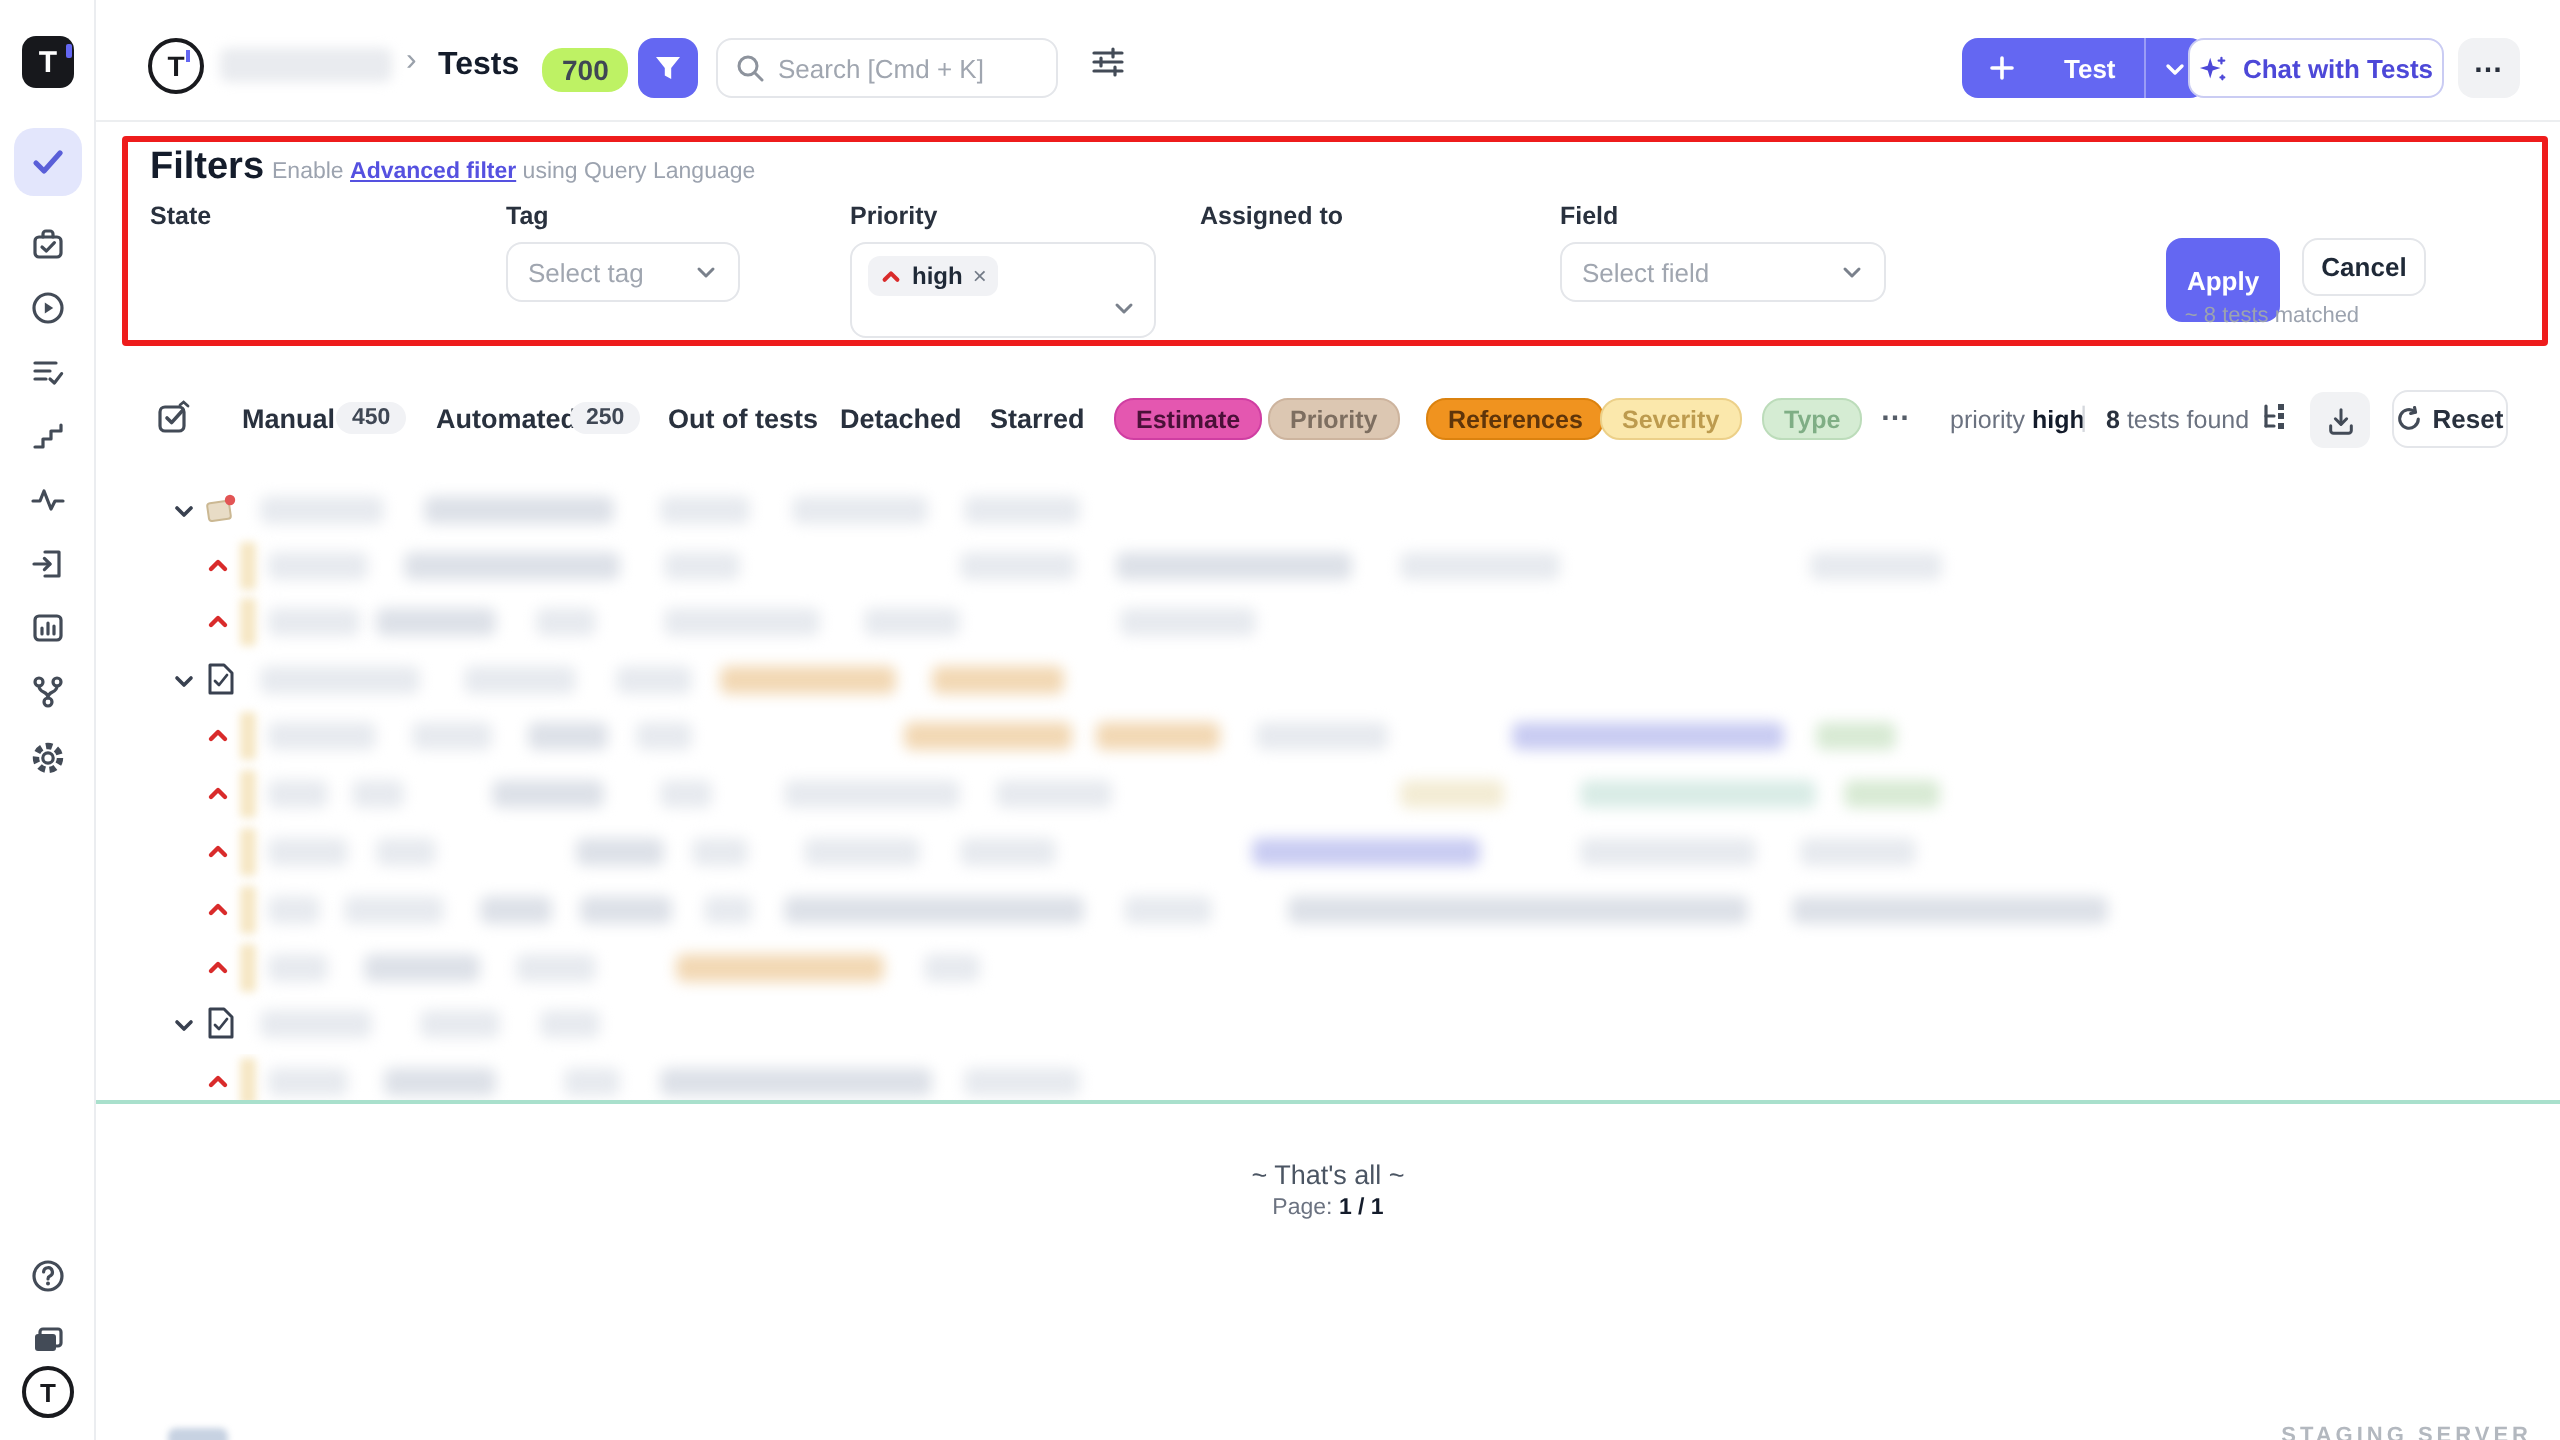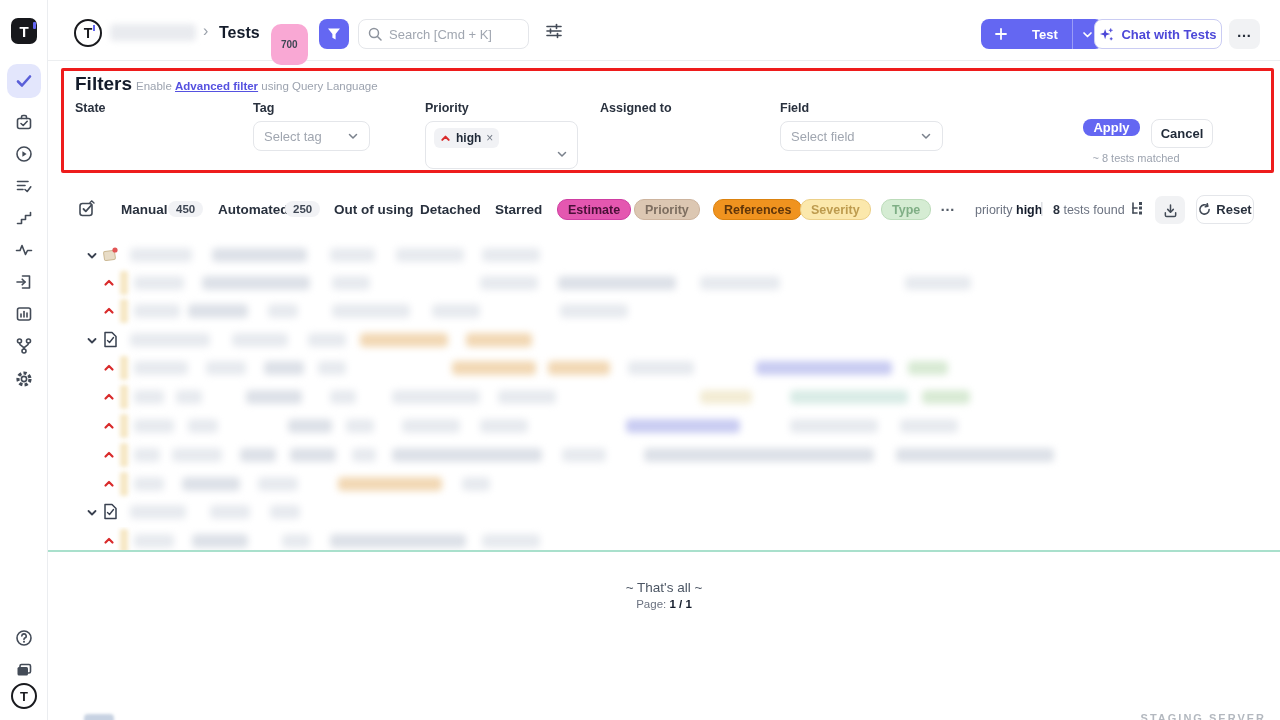--- a/index.html
+++ b/index.html
@@ -24,22 +24,22 @@
   .topbar { position:absolute; left:48px; top:0; width:1232px; height:61px; background:#fff;
     border-bottom:1px solid #eceef0; z-index:10; }
   .circle-logo { position:absolute; left:74px; top:19px; width:28px; height:28px; border:2.5px solid #191a1e;
     border-radius:50%; display:flex; align-items:center; justify-content:center;
     font-weight:800; font-size:14px; color:#191a1e; z-index:11;}
   .circle-logo i { position:absolute; top:4px; right:5px; width:2.5px; height:6px; background:#6467f2; }
   .crumb-blur { position:absolute; left:110px; top:24px; width:86px; height:17px; background:#e9ebef;
     border-radius:4px; filter:blur(3px); z-index:11;}
   .crumb-sep { position:absolute; left:203px; top:22px; font-size:16px; color:#9aa1ab; z-index:11;}
   .crumb-current { position:absolute; left:219px; top:24px; font-size:16px; font-weight:700; color:#141c2b; z-index:11;}
-  .count-pill { position:absolute; left:271px; top:24px; background:#f9a8d4; border-radius:10px;
-    font-size:10px; font-weight:600; color:#3f4754; padding:15px 10px; z-index:11;}
+  .count-pill { position:absolute; left:271px; top:24px; background:#bef264; border-radius:10px;
+    font-size:14px; font-weight:600; color:#3f4754; padding:3px 10px; z-index:11;}
   .funnel-btn { position:absolute; left:319px; top:19px; width:30px; height:30px; background:#6467f2;
     border:none; border-radius:8px; display:flex; align-items:center; justify-content:center; cursor:pointer; z-index:11;}
   .search-box { position:absolute; left:358px; top:19px; width:171px; height:30px; border:1px solid #e4e6ea;
     border-radius:8px; display:flex; align-items:center; padding:0 9px; background:#fff; z-index:11;}
   .search-box input { border:none; outline:none; font-size:13px; color:#374151; width:130px;
     font-family:"Liberation Sans",sans-serif; margin-left:7px; background:transparent; }
   .search-box input::placeholder { color:#a0a6b0; }
   .tune-ic { position:absolute; left:545px; top:22px; z-index:11;}
   .newtest-btn { position:absolute; left:981px; top:19px; height:30px; background:#6467f2; border-radius:8px;
     display:flex; align-items:stretch; color:#fff; z-index:11; cursor:pointer; }
@@ -66,21 +66,21 @@
   .fselect { height:30px; border:1px solid #e4e6ea; border-radius:8px; background:#fff;
     display:flex; align-items:center; justify-content:space-between; padding:0 10px; cursor:pointer; }
   .fselect .ph { font-size:13px; color:#a0a6b0; }
   .fselect-tall { height:48px; border:1px solid #e4e6ea; border-radius:8px; background:#fff;
     position:relative; cursor:pointer; }
   .chip { position:absolute; left:8px; top:6px; background:#f1f2f5; border-radius:6px; height:20px;
     display:flex; align-items:center; gap:5px; padding:0 6px; }
   .chip .chip-txt { font-size:12px; font-weight:600; color:#1f2937; }
   .chip .chip-x { font-size:12px; color:#737b87; cursor:pointer; }
   .tall-chev { position:absolute; right:9px; bottom:8px; }
-  .apply-btn { position:absolute; left:1083px; top:119px; width:57px; height:17px; background:#6467f2;
+  .apply-btn { position:absolute; left:1083px; top:119px; width:57px; height:42px; background:#6467f2;
     color:#fff; border:none; border-radius:8px; font-size:13px; font-weight:600; cursor:pointer;
     font-family:"Liberation Sans",sans-serif; }
   .cancel-btn { position:absolute; left:1151px; top:119px; width:62px; height:29px; background:#fff;
     color:#1f2937; border:1px solid #e4e6ea; border-radius:8px; font-size:13px; font-weight:600;
     cursor:pointer; font-family:"Liberation Sans",sans-serif; }
   .matched { position:absolute; left:1071px; top:152px; width:130px; text-align:center;
     font-size:11px; color:#9ca3af; }
 
   
   .tb { position:absolute; } 
@@ -338,21 +338,21 @@
 <svg class="tb" style="left:78px;top:200px" width="18" height="18" viewBox="0 0 18 18">
     <rect x="2" y="3.5" width="12" height="12" rx="2.5" fill="none" stroke="#434b57" stroke-width="1.6"></rect>
     <polyline points="5.5,9 7.8,11.3 13.5,5" stroke="#434b57" stroke-width="1.8" fill="none" stroke-linecap="round" stroke-linejoin="round"></polyline>
     <polyline points="12,2.5 13.8,1 16,3" stroke="#434b57" stroke-width="1.4" fill="none" stroke-linecap="round"></polyline>
   </svg>
 
 <span class="tb tb-txt" style="left:121px">Manual</span>
 <span class="tb tb-pill" style="left:168px">450</span>
 <span class="tb tb-txt" style="left:218px">Automated</span>
 <span class="tb tb-pill" style="left:285px">250</span>
-<span class="tb tb-txt" style="left:334px">Out of using</span>
+<span class="tb tb-txt" style="left:334px">Out of tests</span>
 <span class="tb tb-txt" style="left:420px">Detached</span>
 <span class="tb tb-txt" style="left:495px">Starred</span>
 
 <span class="tb cbadge cb-estimate" style="left:557px">Estimate</span>
 <span class="tb cbadge cb-priority" style="left:634px">Priority</span>
 <span class="tb cbadge cb-references" style="left:713px">References</span>
 <span class="tb cbadge cb-severity" style="left:800px">Severity</span>
 <span class="tb cbadge cb-type" style="left:881px">Type</span>
 <span class="tb tb-more" style="left:940px">…</span>
 

